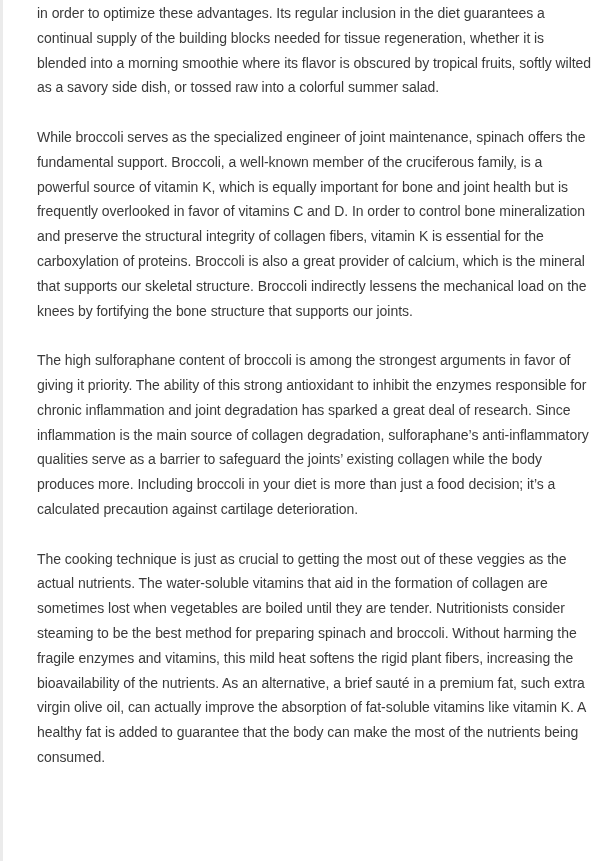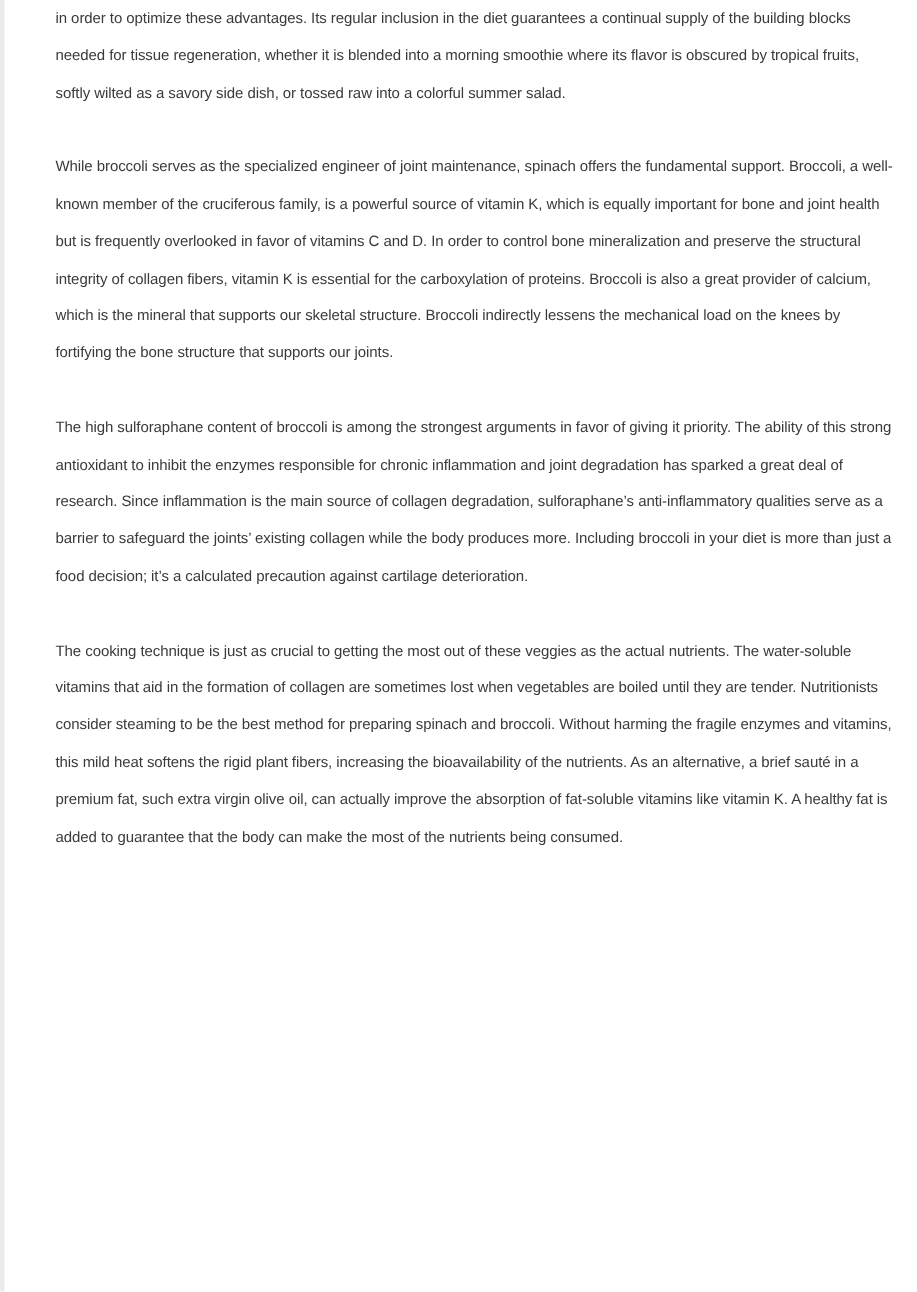--- a/index.html
+++ b/index.html
@@ -20,21 +20,21 @@
       width: 3px;
       height: 861px;
       background: #ebebeb;
     }
     .article {
       position: absolute;
       left: 37px;
       top: 1px;
       width: 560px;
       font-family: "Liberation Sans", sans-serif;
-      font-size: 10px;
+      font-size: 14px;
       line-height: 24.8px;
       color: #3a3a3a;
       letter-spacing: -0.05px;
     }
     .article p {
       margin: 0 0 24.8px 0;
     }
   </style>
 </head>
 <body>

